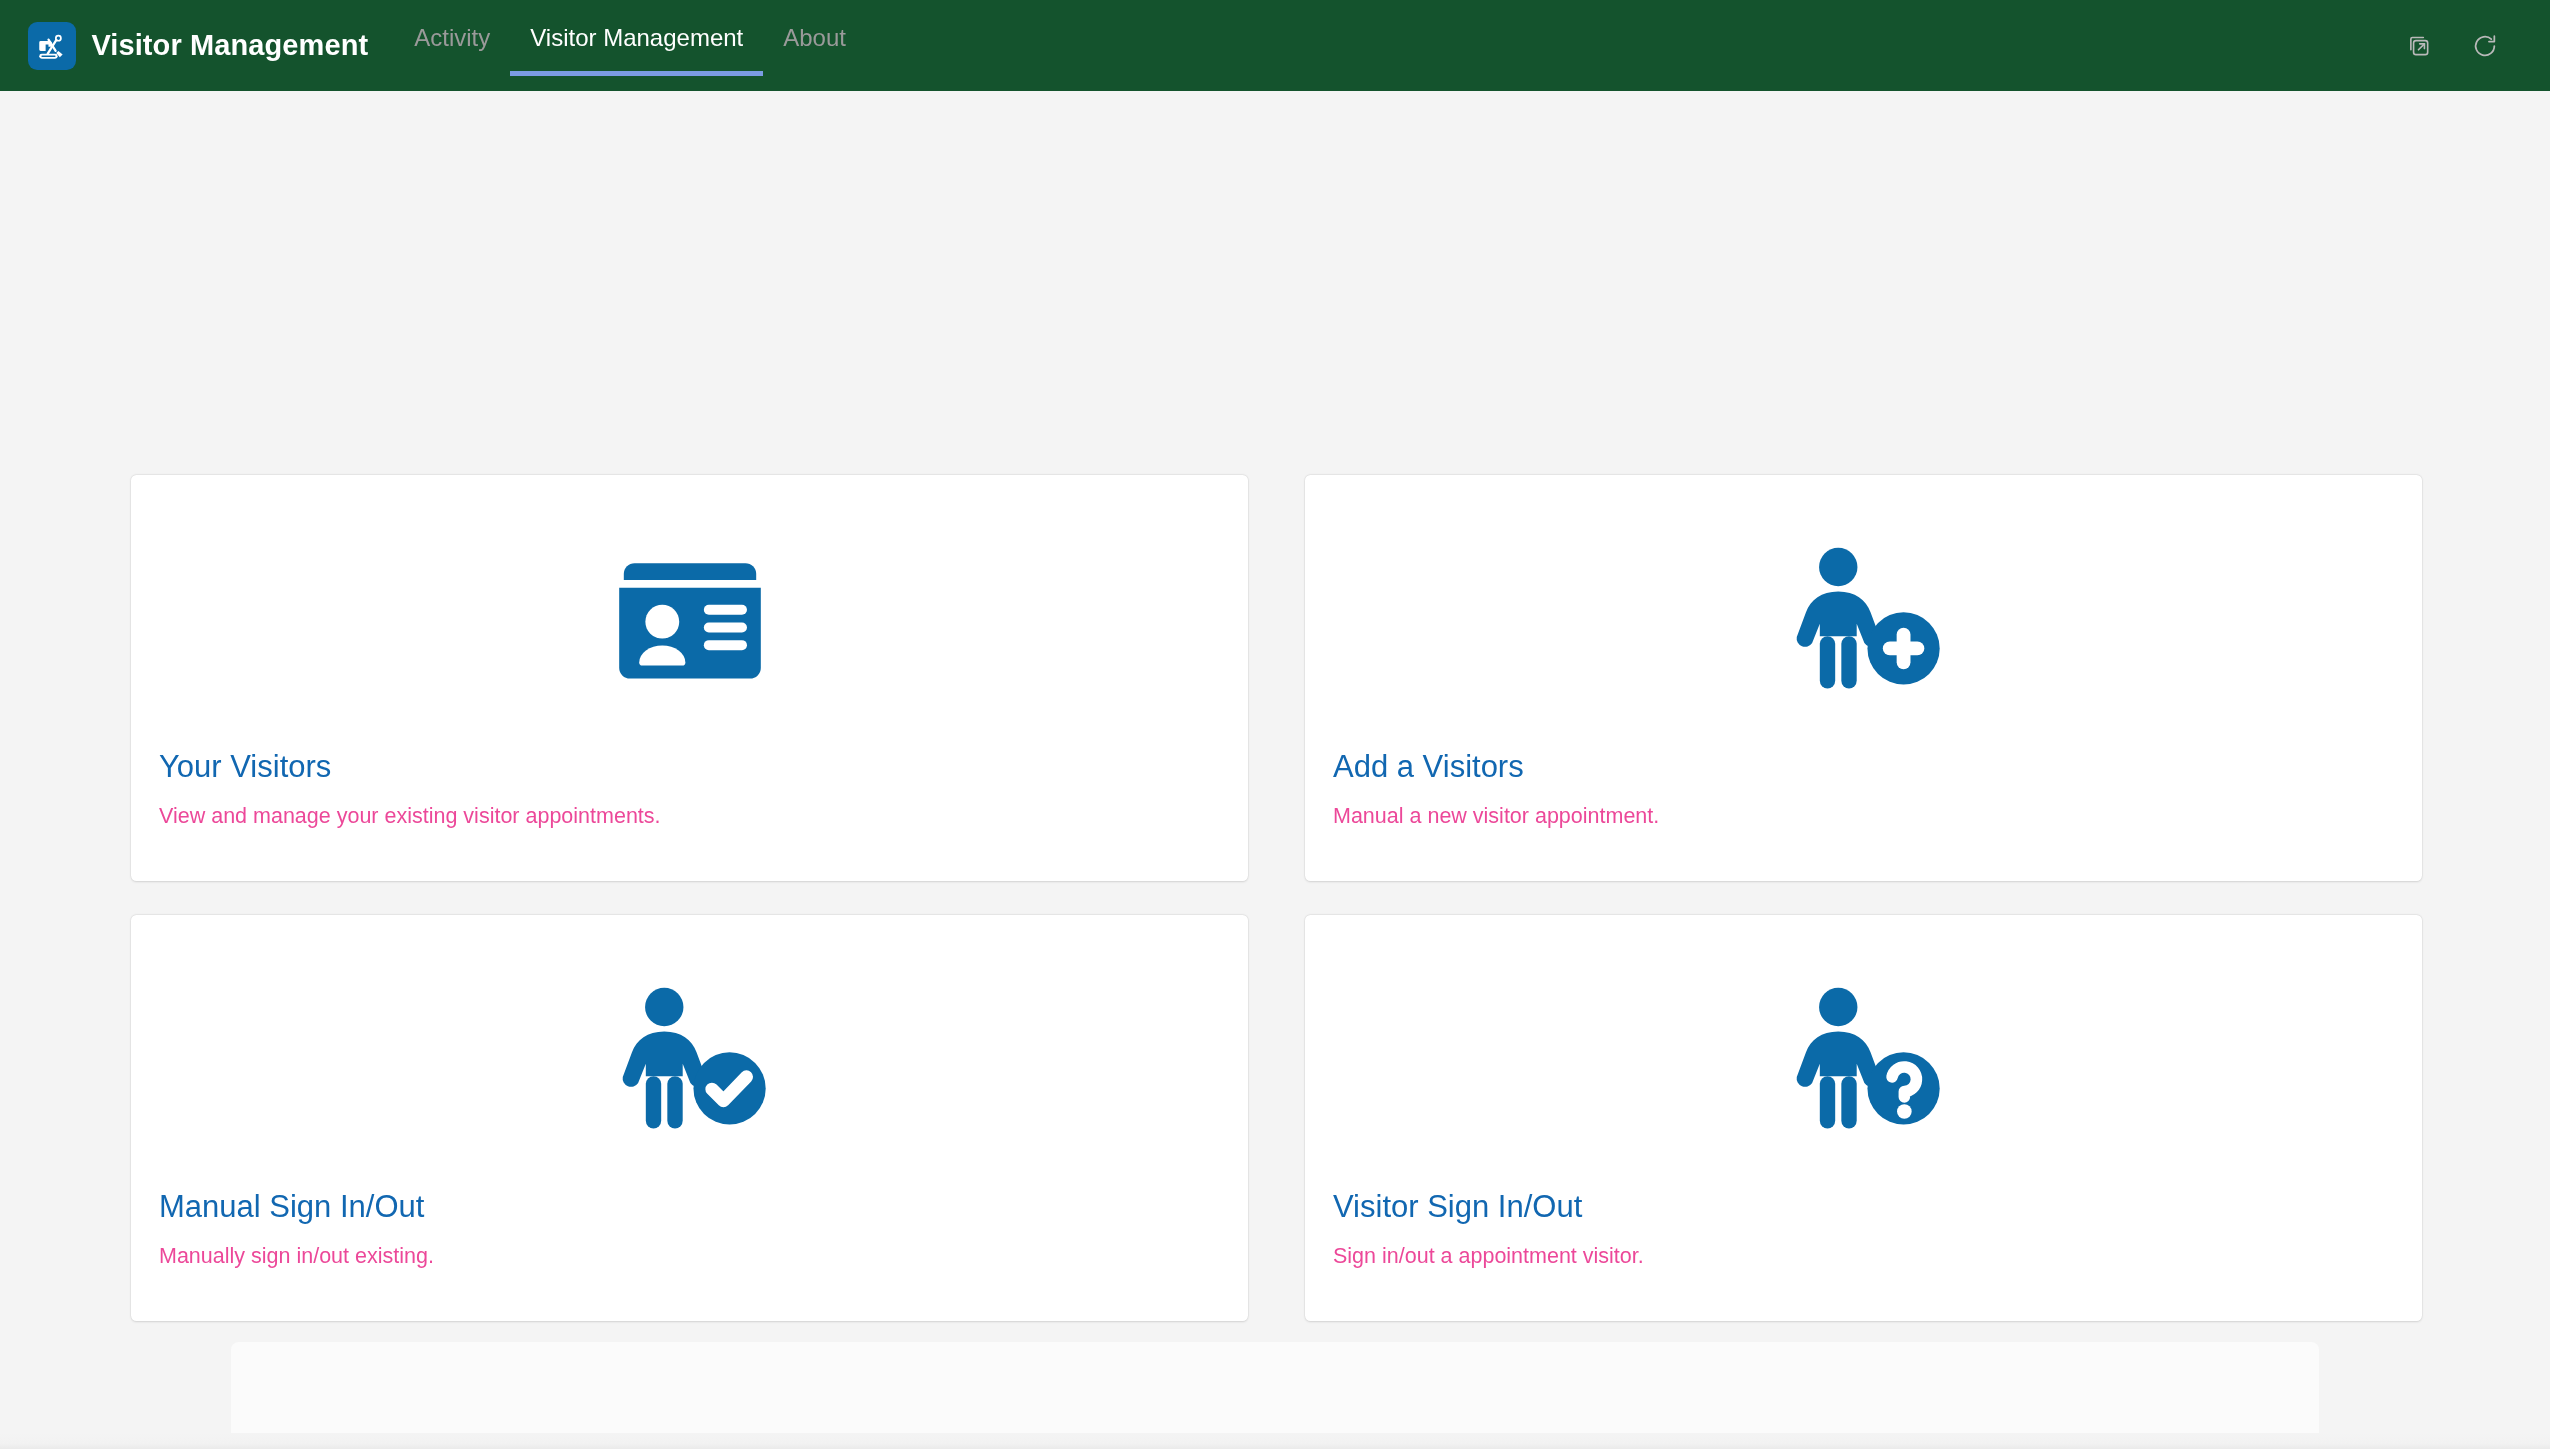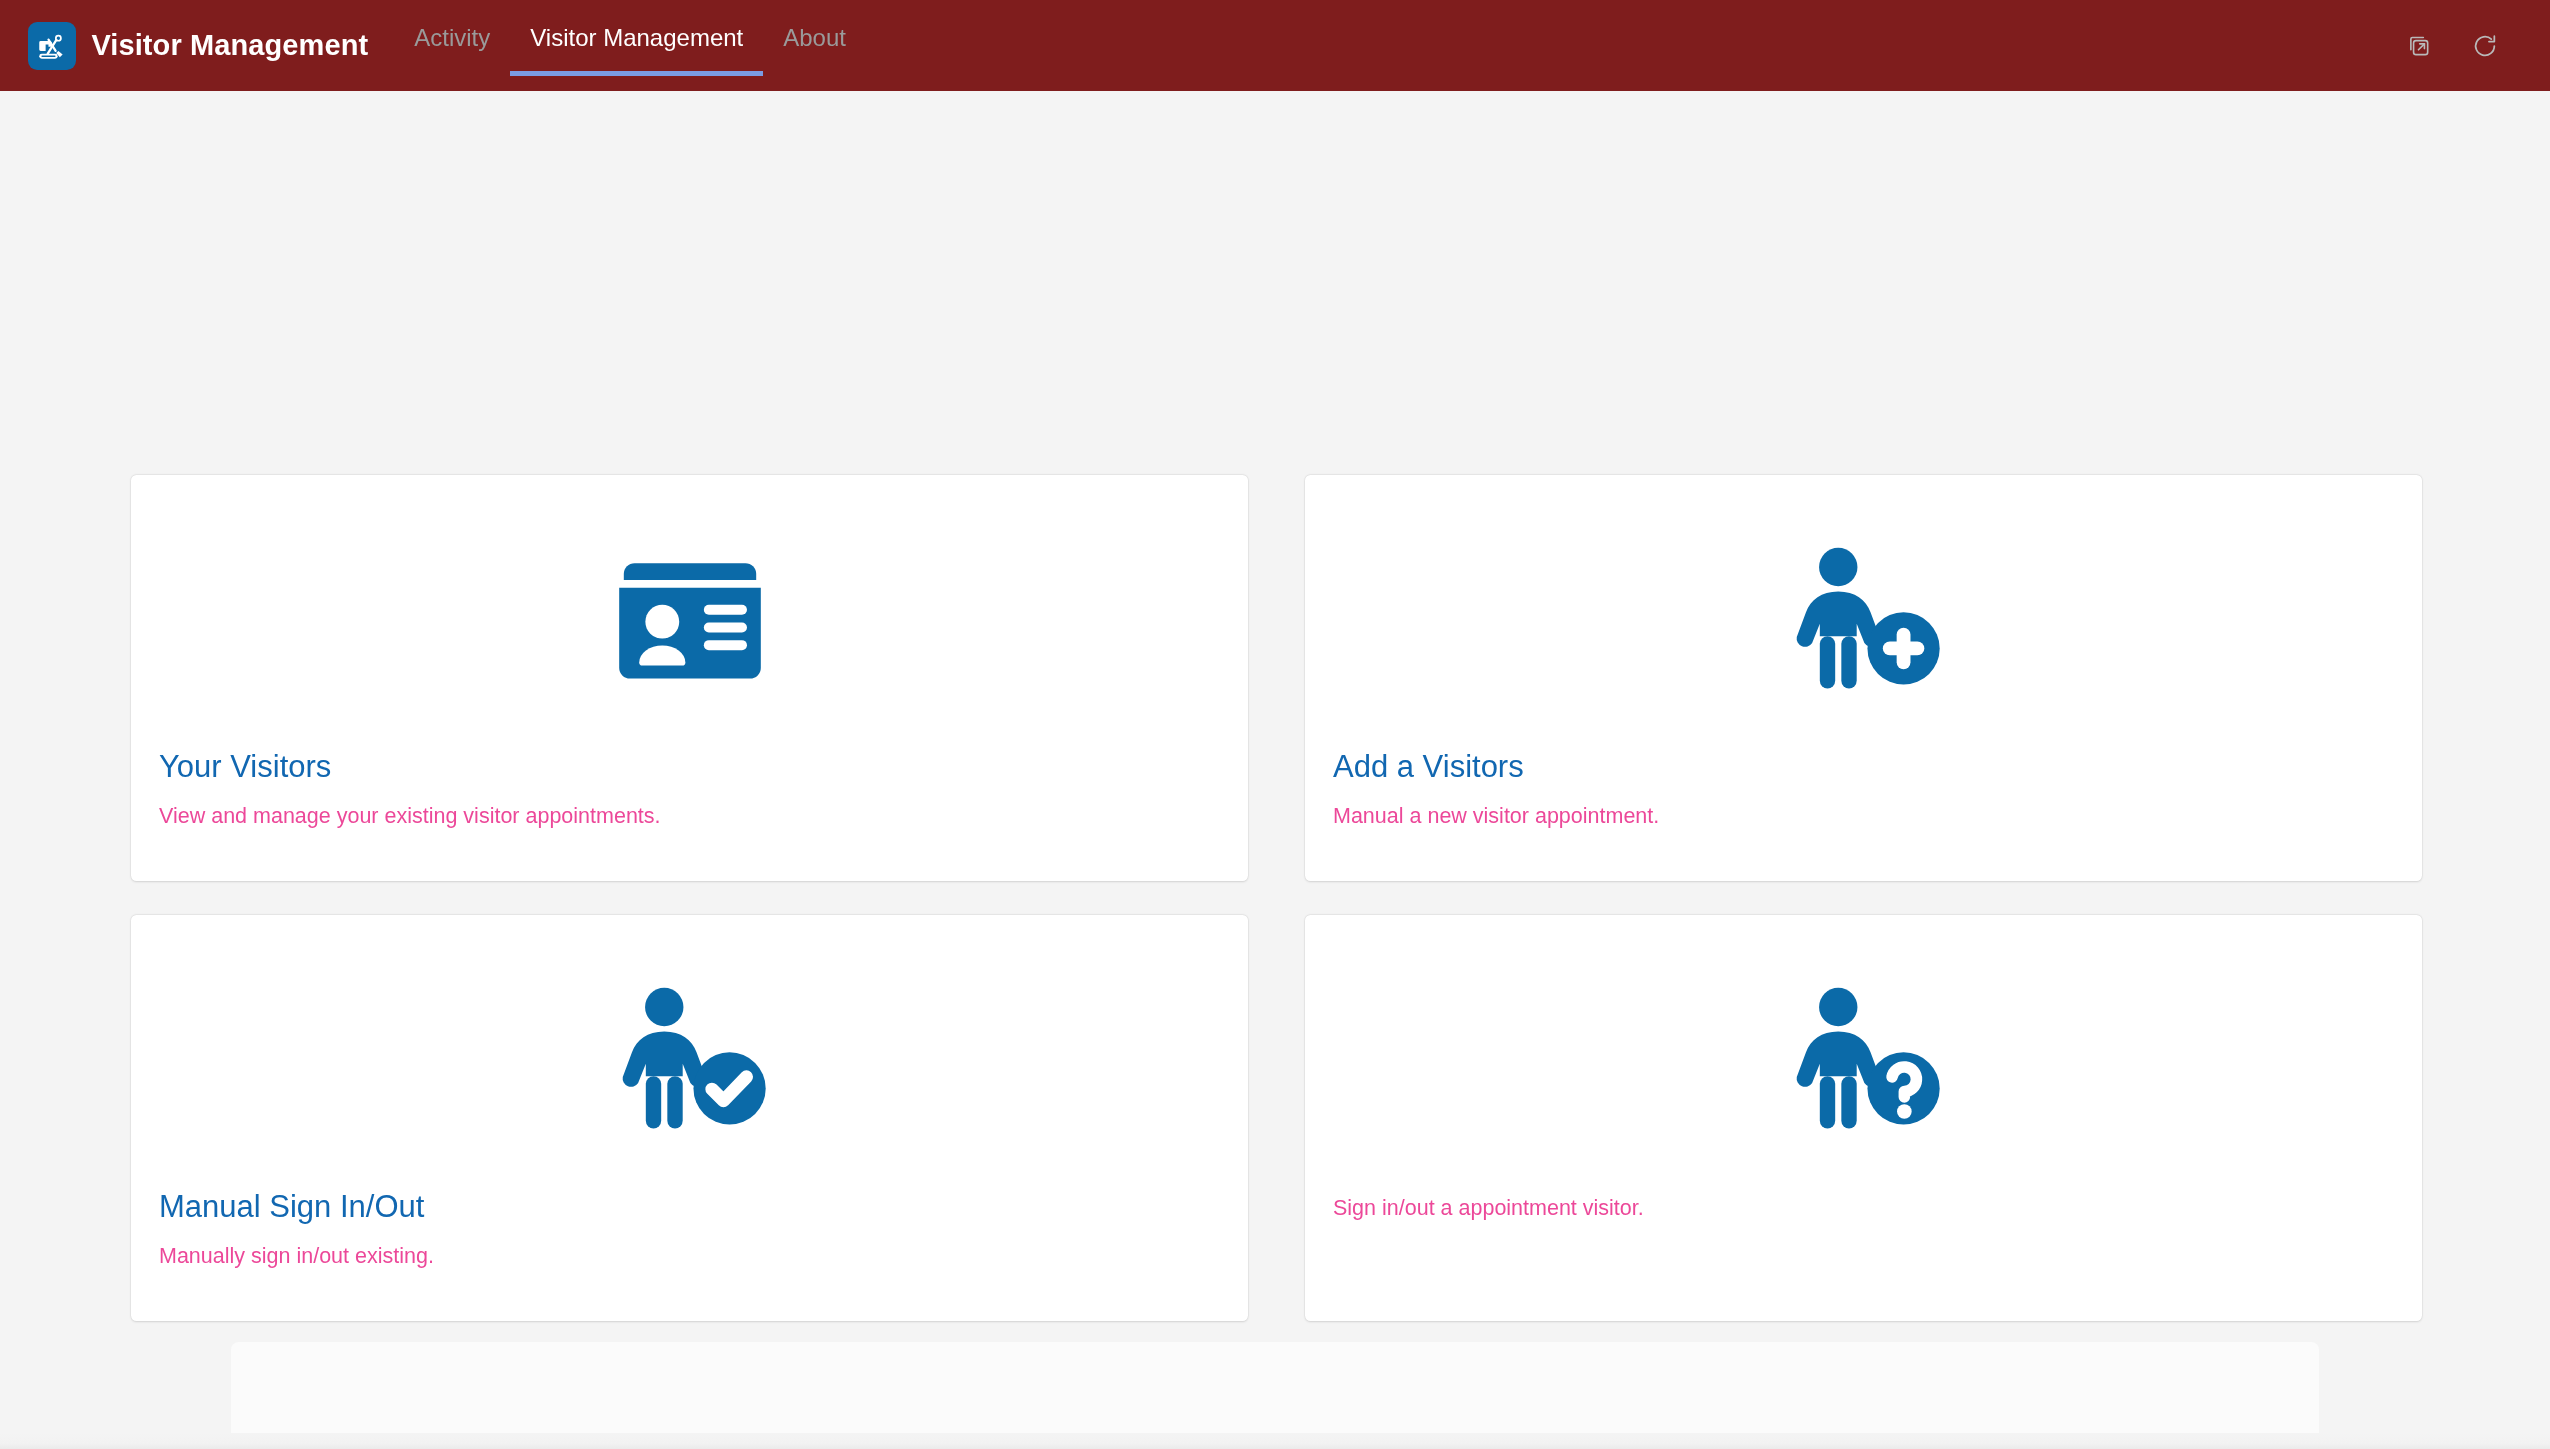--- a/index.html
+++ b/index.html
@@ -9,21 +9,21 @@
     height: 1450px;
     background: #ffffff;
     font-family: "Liberation Sans", sans-serif;
     overflow: hidden;
   }
 
   
   .navbar {
     position: relative;
     height: 91px;
-    background: #7f1d1d;
+    background: #14532d;
     display: flex;
     align-items: center;
     padding: 0 28px 0 28px;
   }
 
   .brand {
     display: flex;
     align-items: center;
     gap: 15.4px;
     height: 100%;
@@ -306,20 +306,21 @@
                 <rect x="73" y="116" width="20" height="68" rx="10"></rect>
                 <circle cx="154" cy="132" r="47"></circle>
               </g>
               <g fill="none" stroke="#ffffff" stroke-width="15" stroke-linecap="round" stroke-linejoin="round">
                 <path d="M139 117 a16 16 0 1 1 16 19 v7"></path>
               </g>
               <circle cx="155" cy="162" r="9.5" fill="#ffffff"></circle>
             </svg>
           </div>
         </div>
+        <div class="card-title">Visitor Sign In/Out</div>
         <div class="card-desc">Sign in/out a appointment visitor.</div>
       </div>
 
     </div>
   </div>
 
   <div class="bottom-sheet"></div>
   <div class="bottom-strip"></div>
 </div>
 

